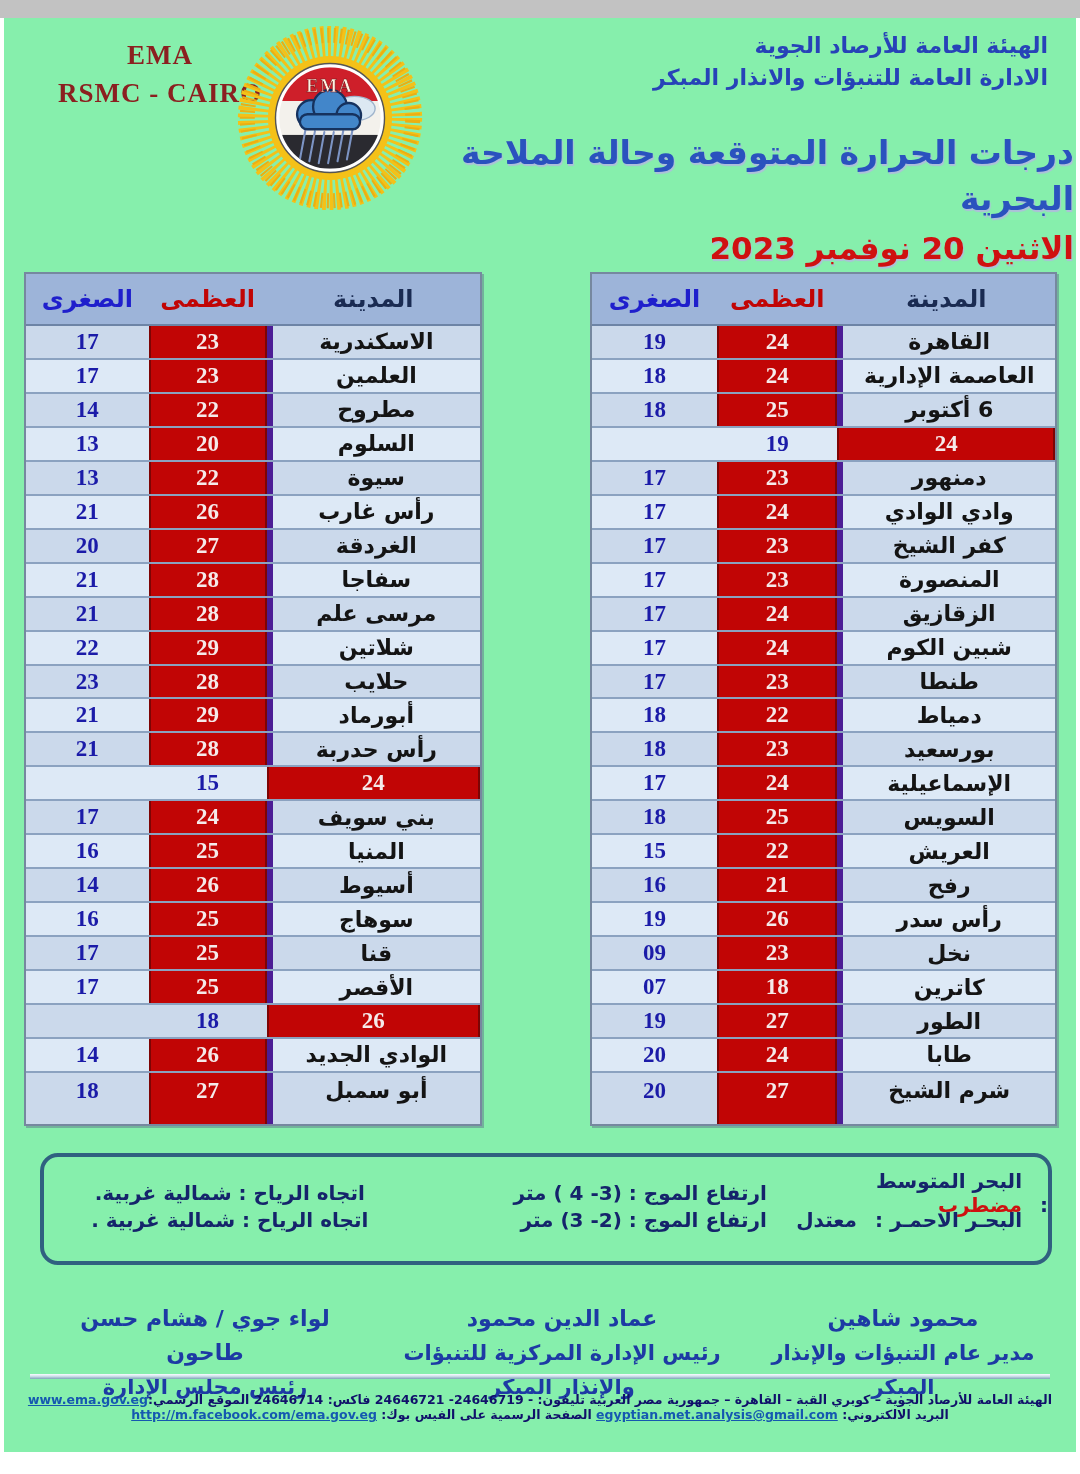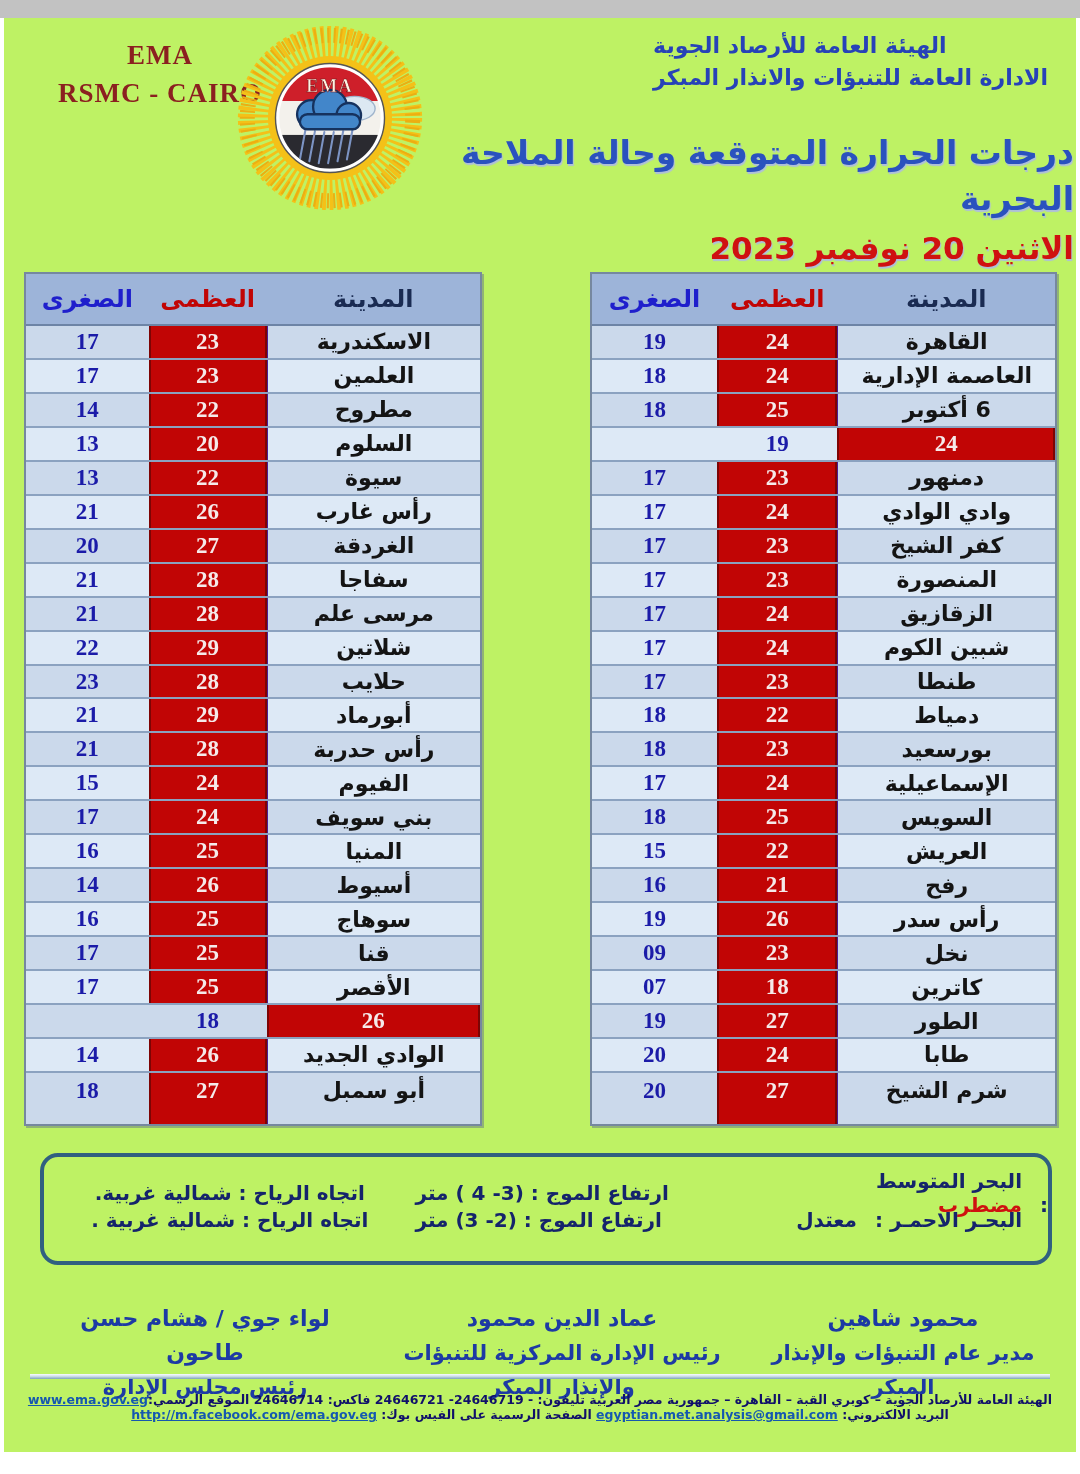--- a/index.html
+++ b/index.html
@@ -1,25 +1,25 @@
 <!DOCTYPE html>
 <html lang="ar"><head>
 <meta charset="utf-8">
 <style>
   html,body{margin:0;padding:0;background:#888;}
   .page{position:relative;width:1080px;height:1474px;background:#ffffff;margin:0 auto;overflow:hidden;
         font-family:"DejaVu Sans",sans-serif;font-weight:bold;}
   .topbar{position:absolute;top:0;left:0;right:0;height:18px;background:#c2c2c2;}
-  .content{position:absolute;top:18px;left:4px;width:1072px;height:1434px;background:#bef264;}
+  .content{position:absolute;top:18px;left:4px;width:1072px;height:1434px;background:#86efac;}
 
   
   .ema-block{position:absolute;left:36px;top:18px;width:240px;text-align:center;
              color:var(--ema-red);font-family:"Liberation Serif","DejaVu Serif",serif;
              font-size:27px;line-height:38px;letter-spacing:1px;}
-  .org-block{position:absolute;right:28px;top:12px;text-align:left;color:var(--org-blue);
+  .org-block{position:absolute;right:28px;top:12px;text-align:right;color:var(--org-blue);
              font-size:22px;line-height:32px;}
   .logo{position:absolute;left:232px;top:6px;width:188px;height:188px;}
   .title-block{position:absolute;left:426px;top:112px;width:644px;text-align:right;}
   .main-title{color:var(--title-blue);font-size:33px;line-height:46px;text-shadow:1px 2px 1px #aebfda;}
   .main-date{color:var(--date-red);font-size:31px;line-height:52px;text-shadow:1px 2px 1px #aebfda;}
 
   
   .wtable{position:absolute;top:254px;height:850px;display:flex;flex-direction:column;
           direction:rtl;border:2px solid #76889f;box-shadow:2px 2px 0 rgba(90,105,135,.45);}
   .wtable.left-t{left:20px;width:454px;}
@@ -30,34 +30,34 @@
   .h-city{color:#1a2b52;}
   .h-max{color:var(--accent-red);}
   .h-min{color:#1f1fcc;}
   .tbody{flex:1;display:flex;flex-direction:column;}
   .trow{flex:1;display:grid;grid-template-columns:47% 26% 27%;border-bottom:2px solid #8ba2c0;}
   .trow:last-child{flex:1.6;border-bottom:none;}
   .trow.odd{background:#cbd9eb;}
   .trow.even{background:#dde9f6;}
   .cell{display:flex;align-items:center;justify-content:center;font-size:22px;}
   .trow:last-child .cell{align-items:flex-start;padding-top:5px;}
-  .cell.city{color:#141414;border-left:1px solid #4c1d95;}
+  .cell.city{color:#141414;border-left:6px solid #4c1d95;}
   .cell.min{color:var(--min-blue);font-family:"Liberation Serif","DejaVu Serif",serif;font-size:23px;}
   .cell.max{background:var(--accent-red);border:2px solid #7d0404;border-top:none;border-bottom:none;
             color:#f5eaea;font-family:"Liberation Serif","DejaVu Serif",serif;font-size:23px;}
 
   
   .marine{position:absolute;left:36px;top:1135px;width:1004px;height:92px;border:4px solid #306080;
           border-radius:18px;direction:rtl;padding-top:12px;box-sizing:content-box;}
   .m-row{height:34px;display:grid;grid-template-columns:28% 35% 37%;align-items:center;
          color:var(--navy);font-size:20px;}
   .m-sea{padding-right:26px;}
   .m-state-0{color:var(--date-red);margin-right:18px;}
   .m-state-1{color:var(--navy);margin-right:18px;}
-  .m-wave{text-align:left;}
+  .m-wave{text-align:right;}
   .m-wind{text-align:center;}
 
   
   .sig{position:absolute;top:1284px;text-align:center;color:var(--sig-blue);font-size:22px;line-height:34px;}
   .sig .role{font-size:21px;}
   .sig-right{right:28px;width:290px;}
   .sig-center{left:378px;width:360px;}
   .sig-left{left:46px;width:310px;}
 
   .divider{position:absolute;top:1356px;left:26px;width:1020px;height:5px;
@@ -313,21 +313,20 @@
             <div class="cell city">أبورماد</div>
             <div class="cell max">29</div>
             <div class="cell min">21</div>
           </div>
           <div class="trow odd">
             <div class="cell city">رأس حدربة</div>
             <div class="cell max">28</div>
             <div class="cell min">21</div>
           </div>
           <div class="trow even">
-            <div class="cell city">الفيوم</div>
             <div class="cell max">24</div>
             <div class="cell min">15</div>
           </div>
           <div class="trow odd">
             <div class="cell city">بني سويف</div>
             <div class="cell max">24</div>
             <div class="cell min">17</div>
           </div>
           <div class="trow even">
             <div class="cell city">المنيا</div>

